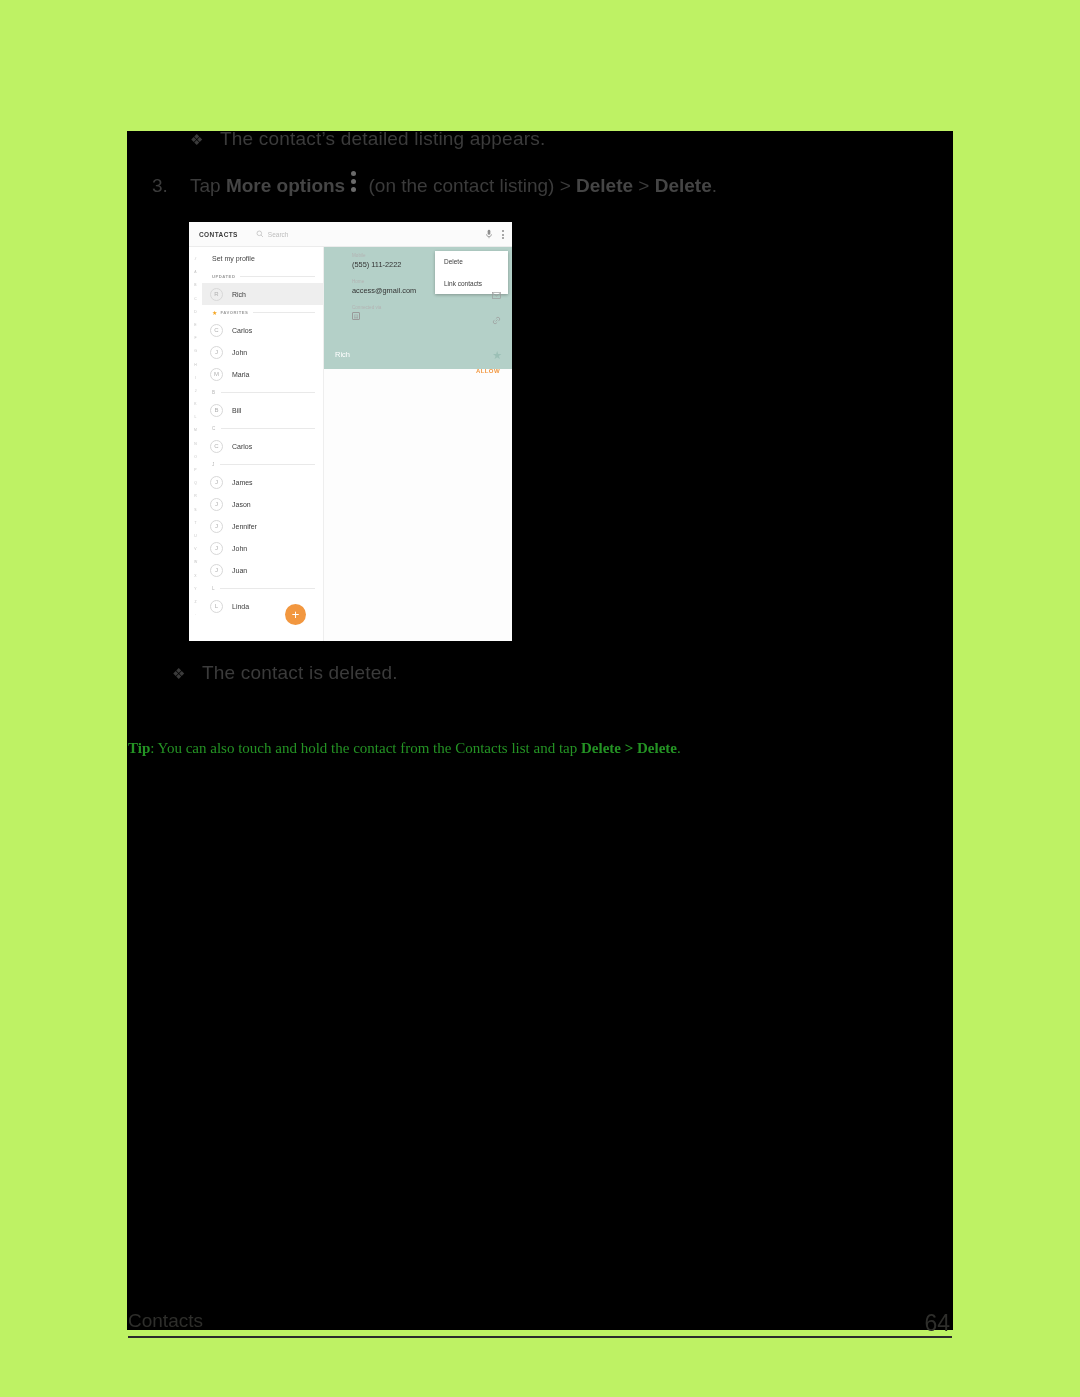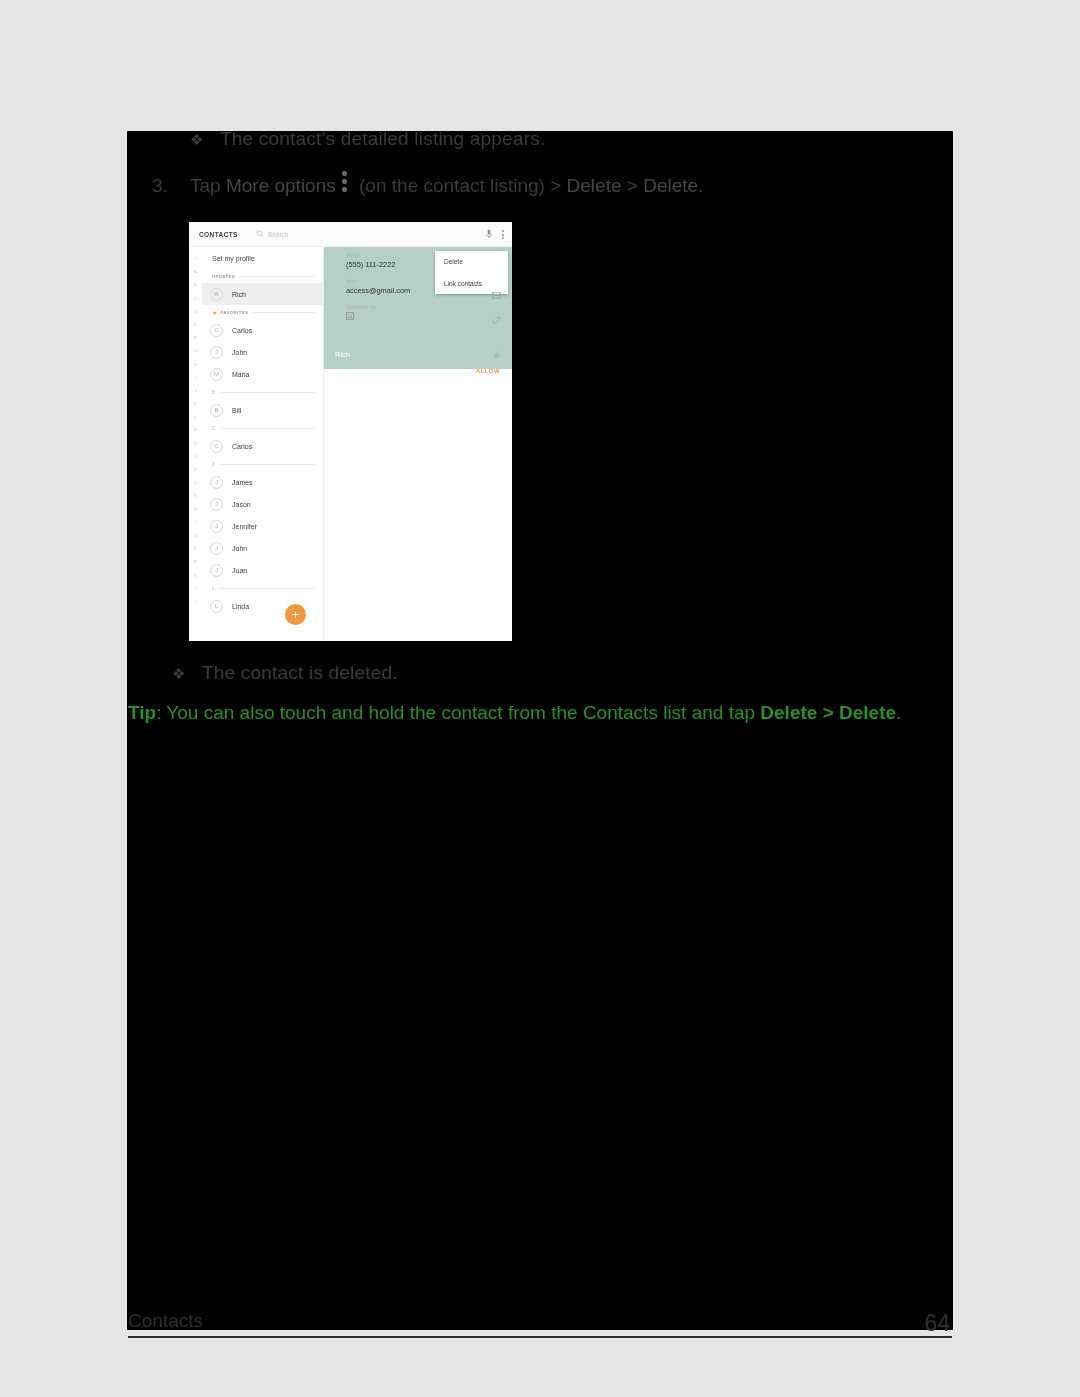--- a/index.html
+++ b/index.html
@@ -5,21 +5,21 @@
   * { box-sizing: border-box; margin: 0; padding: 0; }
   html, body {
     width: 1080px; height: 1397px;
     background: #ffffff;
     font-family: "Liberation Sans", sans-serif;
     overflow: hidden;
   }
   #page {
     position: relative;
     width: 1080px; height: 1397px;
-    background: #e5e5e5;
+    background: #bef264;
   }
   
   #dark-block {
     position: absolute;
     left: 127px; top: 131px;
     width: 826px; height: 1199px;
     background: #000000;
   }
   .bullet-line {
     position: absolute;
@@ -38,43 +38,44 @@
   #bullet-2 { left: 172px; top: 662px; }
 
   #step-3 {
     position: absolute;
     left: 152px; top: 175px;
     color: #3b3b3b;
     font-size: 19px;
     white-space: nowrap;
   }
   #step-3 .num { display: inline-block; width: 38px; }
-  #step-3 b { color: #454545; font-weight: normal; }
+  #step-3 b { color: #454545; font-weight: bold; }
   .kebab {
     display: inline-block;
     width: 10px; height: 20px;
     position: relative;
     vertical-align: -4px;
     margin: 0 4px;
   }
   .kebab i {
     position: absolute; left: 2px;
     width: 5px; height: 5px; border-radius: 50%;
     background: #6a6a6a;
   }
   .kebab i:nth-child(1) { top: -5px; }
   .kebab i:nth-child(2) { top: 3px; }
   .kebab i:nth-child(3) { top: 11px; }
 
   #tip-line {
     position: absolute;
-    left: 128px; top: 702px;
+    left: 128px; top: 740px;
     color: #249324;
-    font-size: 19px;
+    font-size: 15px;
     white-space: nowrap;
+    font-family: Liberation Serif, serif;
   }
   #tip-line b { font-weight: bold; }
 
   
   #footer {
     position: absolute;
     left: 128px; top: 1310px;
     width: 824px;
     height: 28px;
     border-bottom: 2px solid #2c2c2c;
@@ -229,21 +230,21 @@
     box-shadow: 0 1px 3px rgba(0,0,0,.28);
   }
   .popup-item {
     font-size: 6.5px; color: #3b3b3b;
     padding: 0 0 0 9px; height: 21.5px;
     display: flex; align-items: center;
   }
 
   .field {
     position: relative;
-    padding: 6px 10px 4px 22px;
+    padding: 6px 10px 4px 28px;
   }
   .field .flabel { font-size: 4.6px; color: #b3b3b3; margin-bottom: 2px; }
   .field .fvalue { font-size: 7.4px; color: #333333; font-weight: 500;}
   .field .fico {
     position: absolute; right: 11px; top: 12px;
   }
   .sim-chip {
     width: 8px; height: 8px;
     border: 1px solid #9a9a9a; border-radius: 1px;
     display: flex; align-items: center; justify-content: center;

